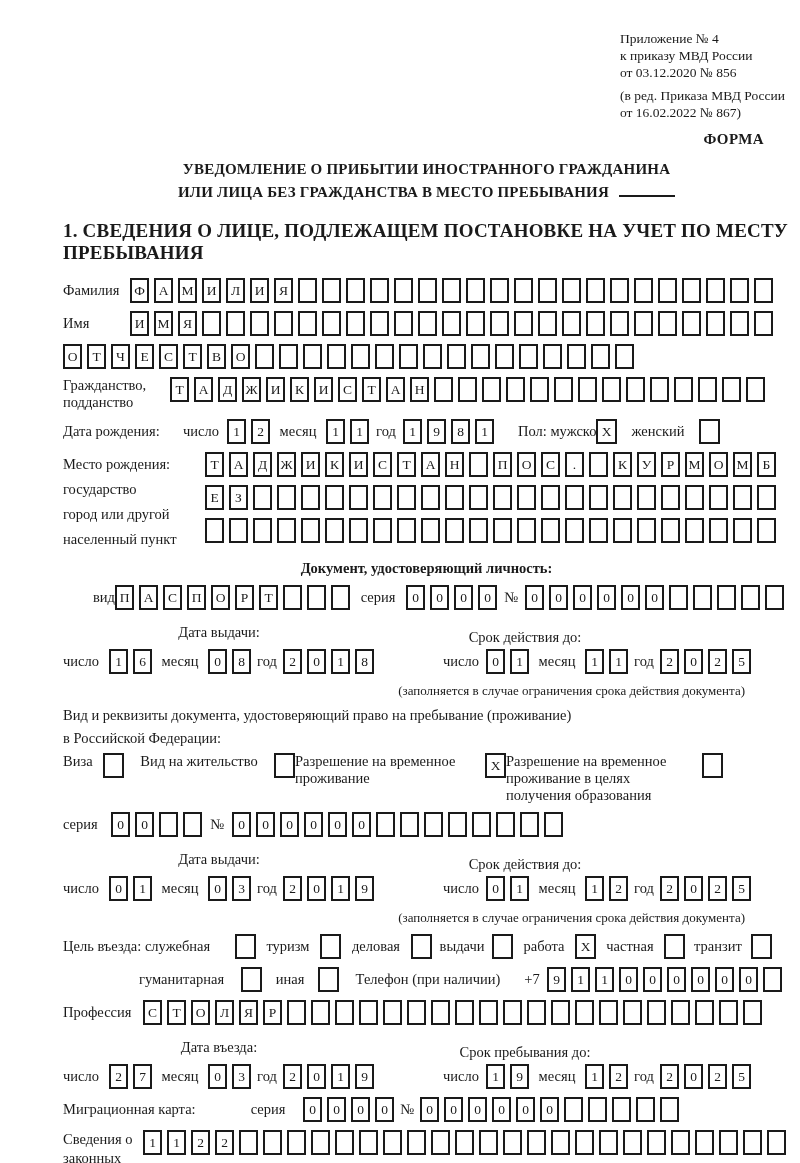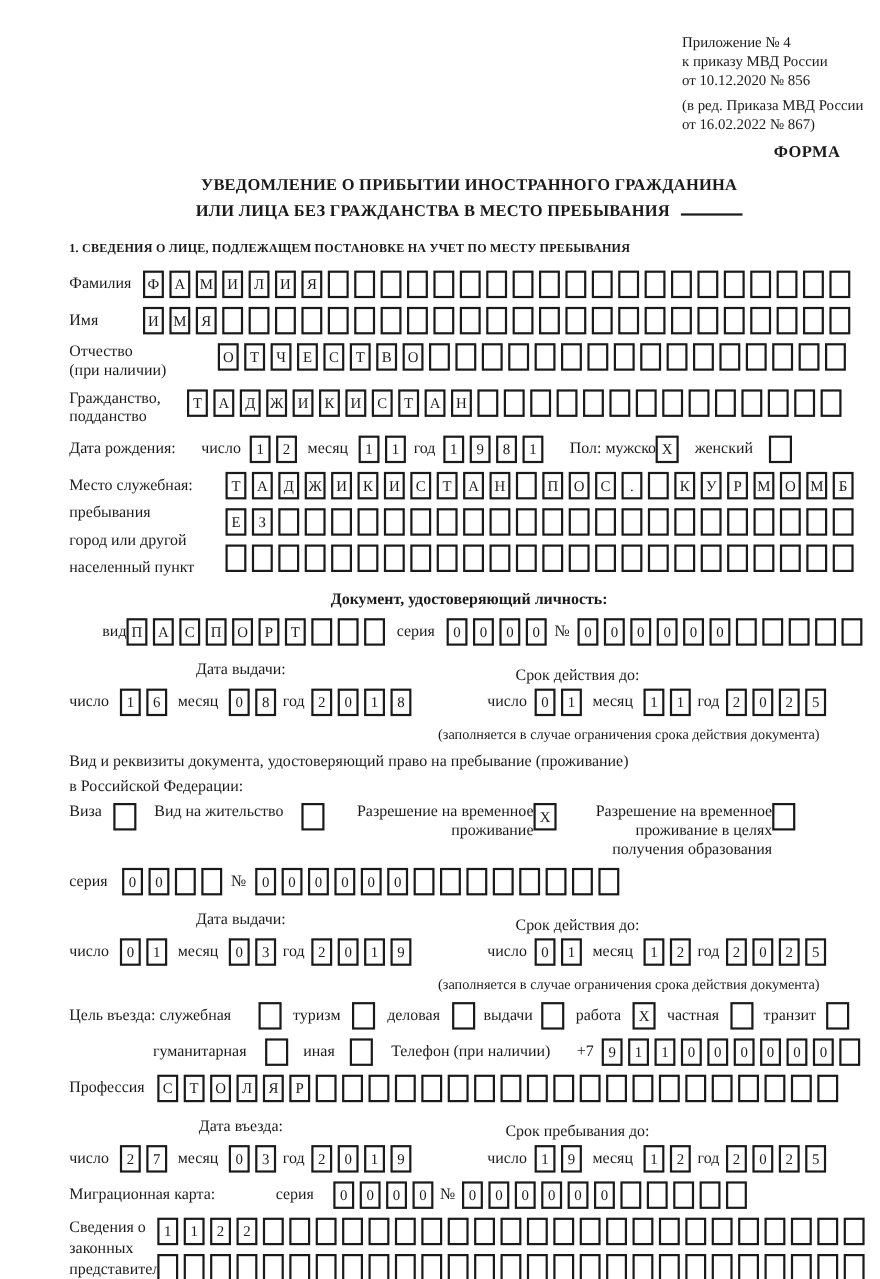--- a/index.html
+++ b/index.html
@@ -8,57 +8,57 @@
   body { font-family:"Liberation Serif","DejaVu Serif",serif; color:var(--ink); }
   .page { width:800px; height:1163px; padding:30px 10px 0 63px; }
 
   .top-right { margin-left:557px; font-size:13.5px; line-height:17px; }
   .top-right .mt { margin-top:6px; }
   .forma { text-align:right; padding-right:26px; font-weight:bold; font-size:15px; margin-top:10px; letter-spacing:.4px; }
 
   .title { text-align:center; font-weight:bold; font-size:15px; margin-top:10px; line-height:23px; letter-spacing:.2px; }
   .blank-line { display:inline-block; width:56px; border-bottom:2px solid var(--ink); margin-left:10px; vertical-align:baseline; }
 
-  .section-head { font-weight:bold; font-size:11px; margin-top:16px; margin-bottom:14px; letter-spacing:.2px; }
+  .section-head { font-weight:bold; font-size:19px; margin-top:16px; margin-bottom:14px; letter-spacing:.2px; }
 
   .frow { display:flex; align-items:center; margin-bottom:8px; font-size:14.5px; line-height:17px; }
   .frow.align-top { align-items:flex-start; }
   .frow.center-row { justify-content:center; }
   .frow.right-row { justify-content:flex-end; padding-right:45px; }
   .frow.text-row { margin-bottom:6px; }
   .frow.pair-head { margin-bottom:3px; }
 
   .lbl { flex:0 0 auto; white-space:nowrap; }
   .lbl.tc { text-align:center; }
   .lbl.bold { font-weight:bold; }
   .lbl.small { font-size:13px; }
   .lbl.ph1 { width:312px; text-align:center; }
   .lbl.ph2 { width:300px; text-align:center;margin-top:11px; }
 
   .mlbl { flex:0 0 auto; line-height:17px; }
-  .mlbl.tc { text-align:right; }
+  .mlbl.tc { text-align:left; }
   .mlbl.spread { line-height:25px; }
   .mlbl.spread6 { line-height:19px; }
 
   .cells { display:flex; gap:5px; flex:0 0 auto; }
   .cell { width:19px; height:25px; border:2px solid var(--ink); display:flex; align-items:center; justify-content:center; font-size:13.5px; flex:0 0 auto; background:var(--paper); }
   .checkbox { width:21px; height:25px; border:2px solid var(--ink); display:inline-flex; align-items:center; justify-content:center; font-size:13.5px; flex:0 0 auto; background:var(--paper); }
   .gap { flex:0 0 auto; display:inline-block; }
   .stack { flex:0 0 auto; }
   .stack .cells { margin-bottom:8px; }
   .stack .cells:last-child { margin-bottom:0; }
 </style>
 </head>
 <body>
 
 <div class="page">
   <div class="top-right">
     <div>Приложение № 4</div>
     <div>к приказу МВД России</div>
-    <div>от 10.12.2020 № 856</div>
+    <div>от 03.12.2020 № 856</div>
     <div class="mt">(в ред. Приказа МВД России</div>
     <div>от 16.02.2022 № 867)</div>
   </div>
 
   <div class="forma">ФОРМА</div>
 
   <div class="title">
     <div>УВЕДОМЛЕНИЕ О ПРИБЫТИИ ИНОСТРАННОГО ГРАЖДАНИНА</div>
     <div>
       <span>ИЛИ ЛИЦА БЕЗ ГРАЖДАНСТВА В МЕСТО ПРЕБЫВАНИЯ</span><span class="blank-line"></span>
@@ -126,24 +126,20 @@
           <span class="cell"></span>
           <span class="cell"></span>
           <span class="cell"></span>
           <span class="cell"></span>
           <span class="cell"></span>
           <span class="cell"></span>
           <span class="cell"></span>
         </div>
       </div>
       <div class="frow align-top">
-        <div class="mlbl" style="width: 135px;">
-          <div>Отчество</div>
-          <div>(при наличии)</div>
-        </div>
         <div class="cells">
           <span class="cell filled">О</span>
           <span class="cell filled">Т</span>
           <span class="cell filled">Ч</span>
           <span class="cell filled">Е</span>
           <span class="cell filled">С</span>
           <span class="cell filled">Т</span>
           <span class="cell filled">В</span>
           <span class="cell filled">О</span>
           <span class="cell"></span>
@@ -216,22 +212,22 @@
           <span class="cell filled">8</span>
           <span class="cell filled">1</span>
         </div>
         <span class="lbl tc" style="width: 102px; padding-left: 24px;">Пол: мужской</span>
         <span class="checkbox">X</span>
         <span class="lbl tc" style="width: 82px;">женский</span>
         <span class="checkbox"></span>
       </div>
       <div class="frow align-top">
         <div class="mlbl spread" style="width: 142px;">
-          <div>Место служебная:</div>
-          <div>пребывания</div>
+          <div>Место рождения:</div>
+          <div>государство</div>
           <div>город или другой</div>
           <div>населенный пункт</div>
         </div>
         <div class="stack">
           <div class="cells">
             <span class="cell filled">Т</span>
             <span class="cell filled">А</span>
             <span class="cell filled">Д</span>
             <span class="cell filled">Ж</span>
             <span class="cell filled">И</span>

